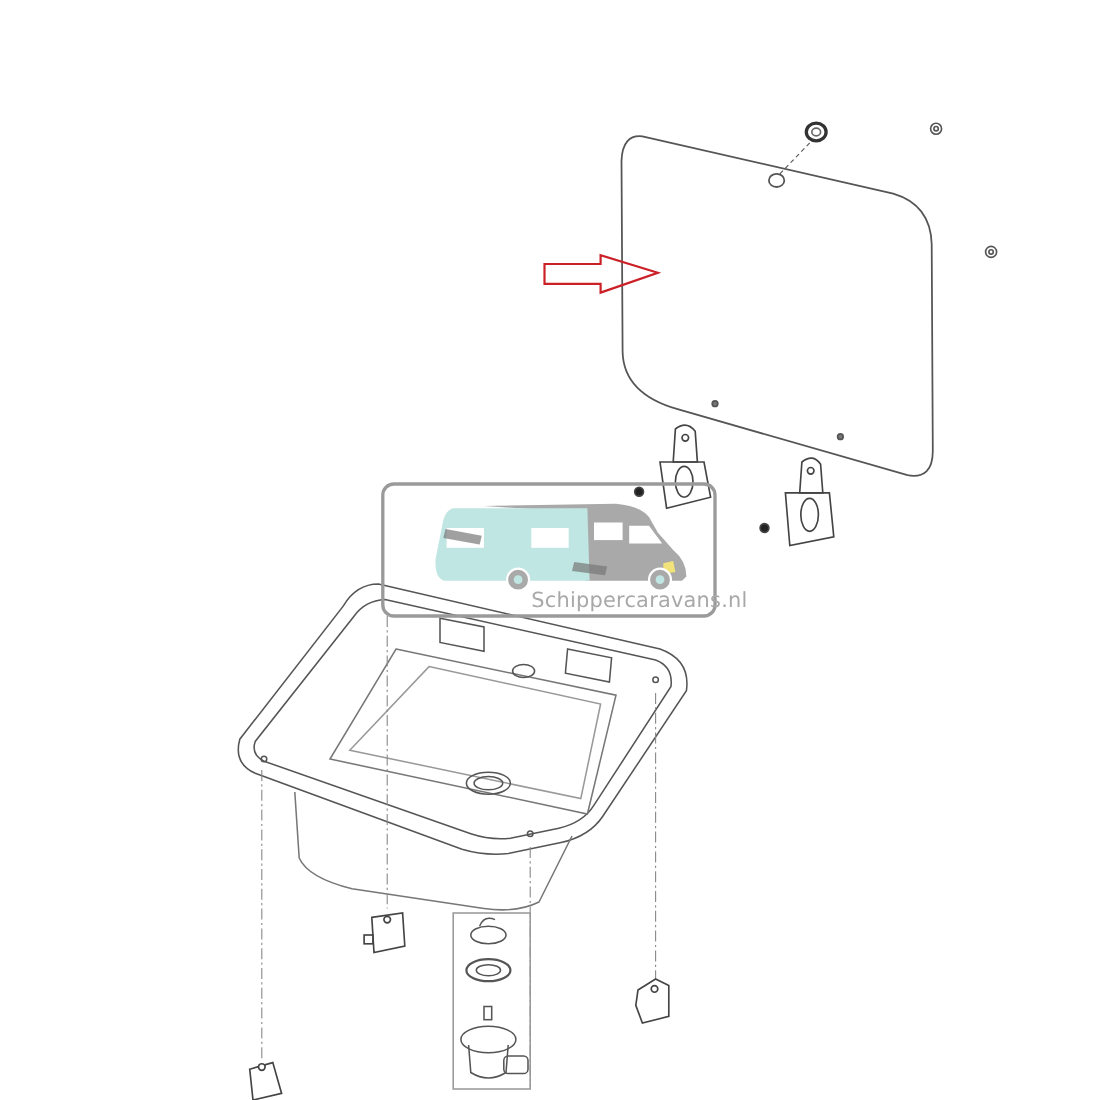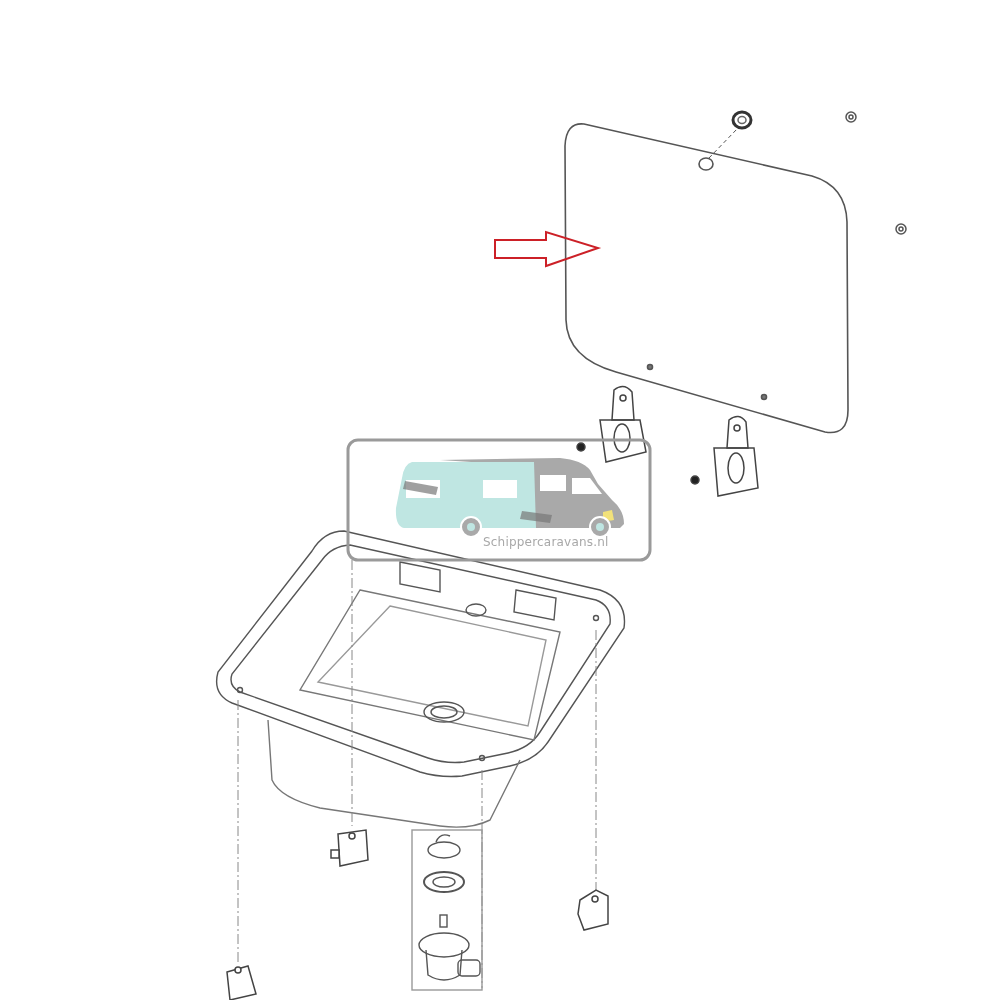--- a/index.html
+++ b/index.html
@@ -1,18 +1,18 @@
 <!DOCTYPE html>
 <html><head>
 <meta charset="utf-8">
 <style>
   html, body { margin:0; padding:0; background:#ffffff; }
   body { width:1000px; height:1000px; position:relative; overflow:hidden; font-family:"DejaVu Sans", sans-serif; }
   svg { position:absolute; left:0; top:0; }
-  .wm-text { position:absolute; left:483px; top:535px; font-family:"DejaVu Sans", sans-serif; font-size:12px; color:#a8a8a8; letter-spacing:0.2px; }
+  .wm-text { position:absolute; left:483px; top:535px; font-family:"DejaVu Sans", sans-serif; font-size:19px; color:#a8a8a8; letter-spacing:0.2px; }
 </style>
 </head>
 <body>
 
 <svg width="1000" height="1000" viewBox="0 0 1000 1000" xmlns="http://www.w3.org/2000/svg">
 
   <g fill="none" stroke="#555" stroke-width="1.6">
     <path d="M584,124 L812,176 Q846,186 847,222 L848,410 Q848,436 825,432 L616,372 Q567,358 566,320 L565,146 Q566,122 584,124 Z"></path>
     <ellipse cx="706" cy="164" rx="7" ry="6"></ellipse>
     <line x1="709" y1="158" x2="738" y2="128" stroke-dasharray="4,3" stroke-width="1"></line>

